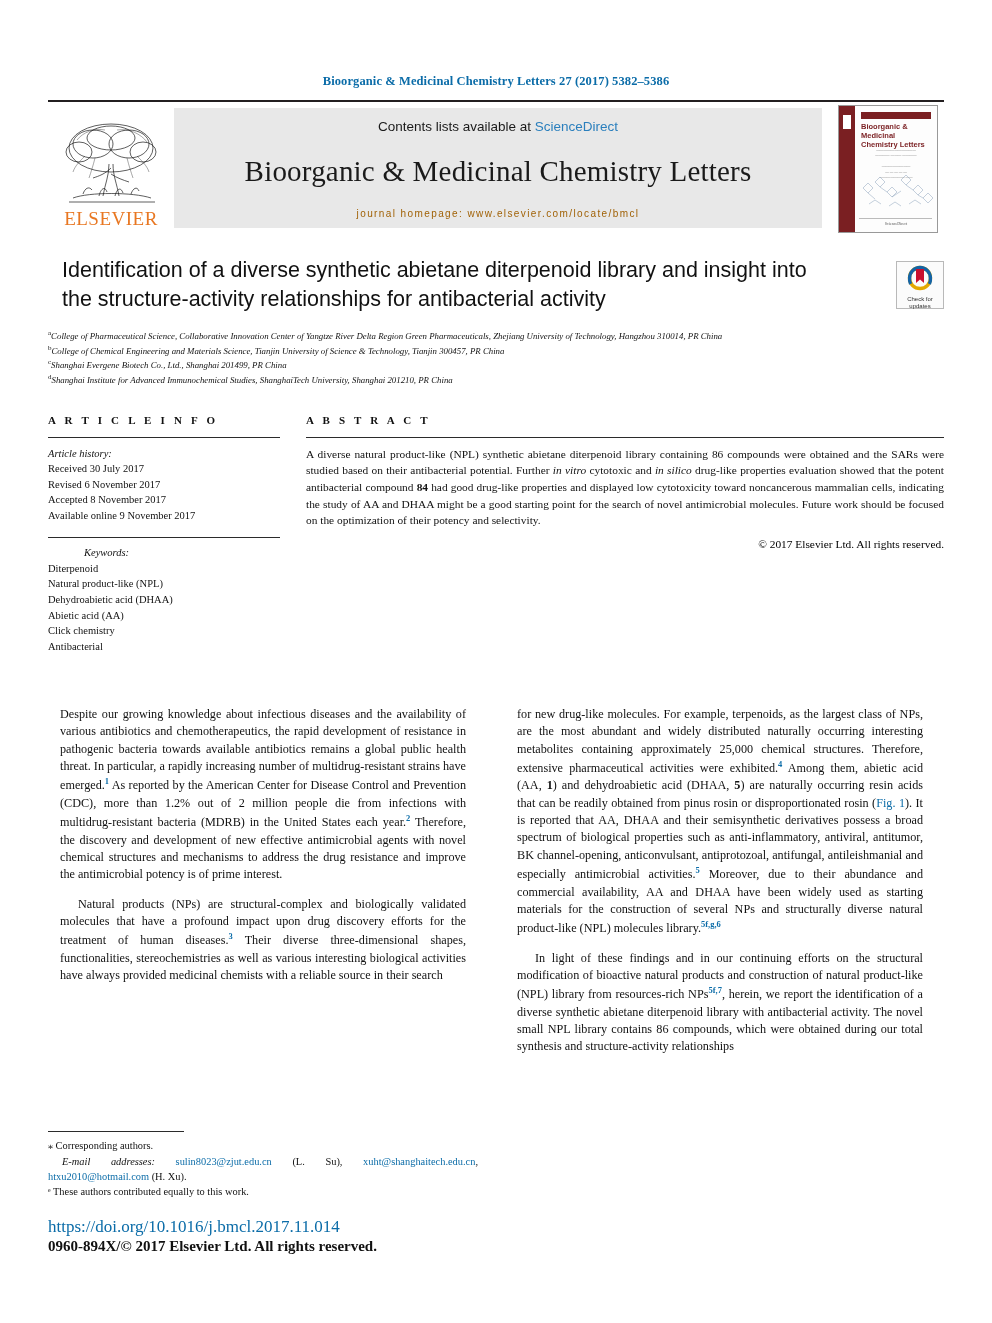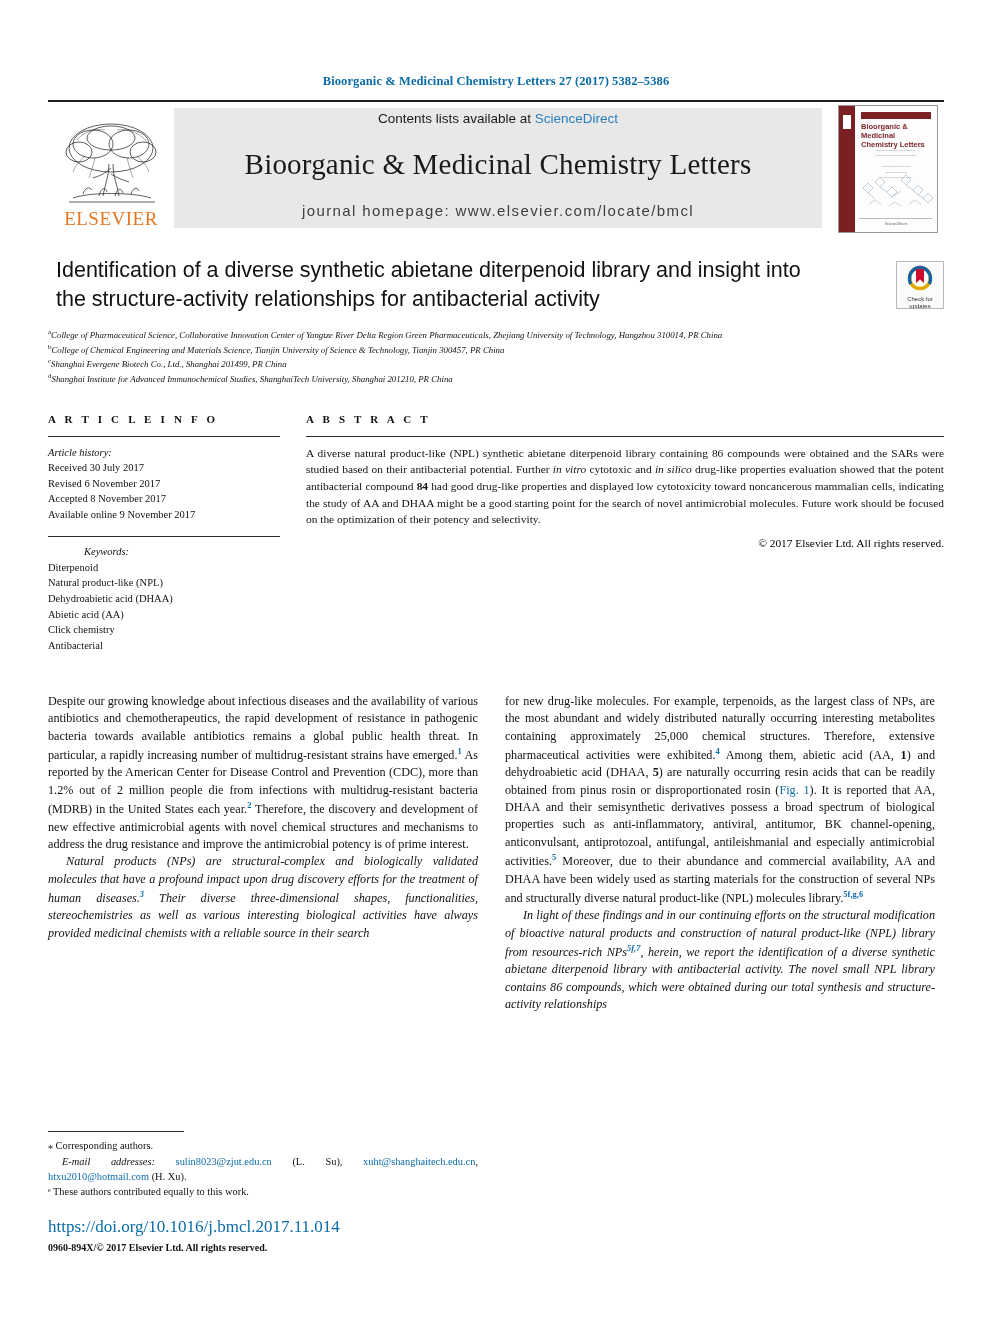--- a/index.html
+++ b/index.html
@@ -53,39 +53,39 @@
     font-weight: normal;
   }
   .banner-center {
     flex: 1 1 auto;
     background: #e8e8e8;
     margin: 6px 0 6px 0;
     display: flex;
     flex-direction: column;
     justify-content: space-between;
     align-items: center;
-    padding: 3px 0 9px 0;
+    padding: 11px 0 9px 0;
   }
   .contents-line {
     font-family: "Liberation Sans", sans-serif;
     font-size: 13.5px;
     color: #1a1a1a;
   }
   .contents-line .sd { color: #2a7fbd; }
   .journal-title {
     font-family: "Liberation Serif", serif;
     font-size: 29px;
     color: #1a1a1a;
     letter-spacing: .2px;
   }
   .homepage-line {
     font-family: "Liberation Sans", sans-serif;
-    font-size: 15px;
+    font-size: 10px;
     letter-spacing: 1.4px;
-    color: #404040;
+    color: #a16207;
     text-align: right;
   }
   .cover-thumb {
     width: 112px;
     flex: 0 0 112px;
     margin-left: 10px;
     padding: 3px 0 0 0;
   }
   .cover-inner {
     width: 100px;
@@ -106,21 +106,21 @@
   .cover-rule { position:absolute; left:20px; right:5px; height:1px; background:#bbb; }
 
   
   .title-area { margin: 22px 48px 0 48px; position: relative; }
   .art-title {
     font-family: "Liberation Sans", sans-serif;
     font-size: 21.5px;
     font-weight: normal;
     line-height: 1.35;
     color: #111;
-    margin: 8px;
+    margin: 14px;
     width: 775px;
   }
   .crossmark {
     position: absolute;
     right: 0px;
     top: 5px;
     width: 48px;
     height: 48px;
     border: 1px solid #b9b9b9;
     background: #fbfbfb;
@@ -178,47 +178,47 @@
   .copyright { text-align: right; margin-top: 9px; font-size: 11.4px; }
 
   
   .main-cols {
     margin: 40px 48px 0 48px;
     display: flex;
     gap: 27px;
   }
   .mcol { width: 430px; flex: 0 0 430px; }
   .mcol p {
-    margin: 0;
+    margin: 12px;
     font-size: 12.2px;
     line-height: 1.42;
     text-align: justify;
     text-justify: inter-word;
     color: #111;
     hyphens: manual;
   }
-  .mcol p + p { text-indent: 18px; font-style: italic; }
+  .mcol p + p { text-indent: 18px; }
   .mcol sup.ref { color: #0b6ca8; font-size: 8.5px; vertical-align: super; font-weight: bold; }
   .lnk { color: #0b6ca8; }
 
   
   .footnotes {
     position: absolute;
     left: 48px;
     top: 1131px;
     width: 430px;
   }
   .fn-rule { width: 136px; border: none; border-top: 1.2px solid #2b2b2b; margin: 0 0 6px 0; }
   .fn { font-size: 10.4px; line-height: 1.45; color: #111; text-align: justify; }
   .fn .star { font-size: 10px; }
   .fn-ind { padding-left: 11px; text-indent: -11px; }
   .fn i { font-style: italic; }
   .doi-block { margin-top: 18px; }
   .doi-link { color: #0b6ca8; font-size: 17px; display: block; }
-  .issn { font-size: 10px; font-weight: bold; margin-top: 19px; color: #111; }
+  .issn { font-size: 15px; font-weight: bold; margin-top: 19px; color: #111; }
 </style>
 </head>
 <body>
 
 <div class="page">
 
   <div class="running-head">Bioorganic &amp; Medicinal Chemistry Letters 27 (2017) 5382–5386</div>
 
   <div class="banner-wrap">
 

